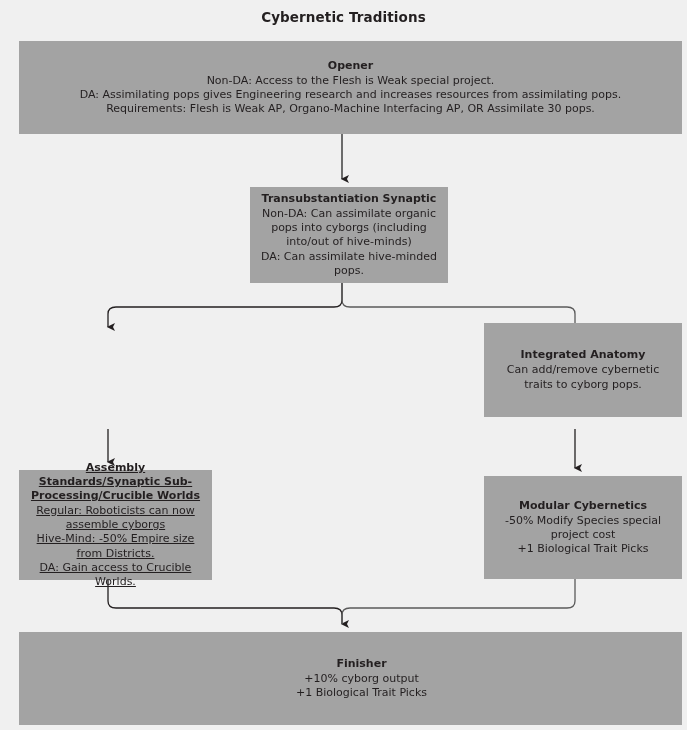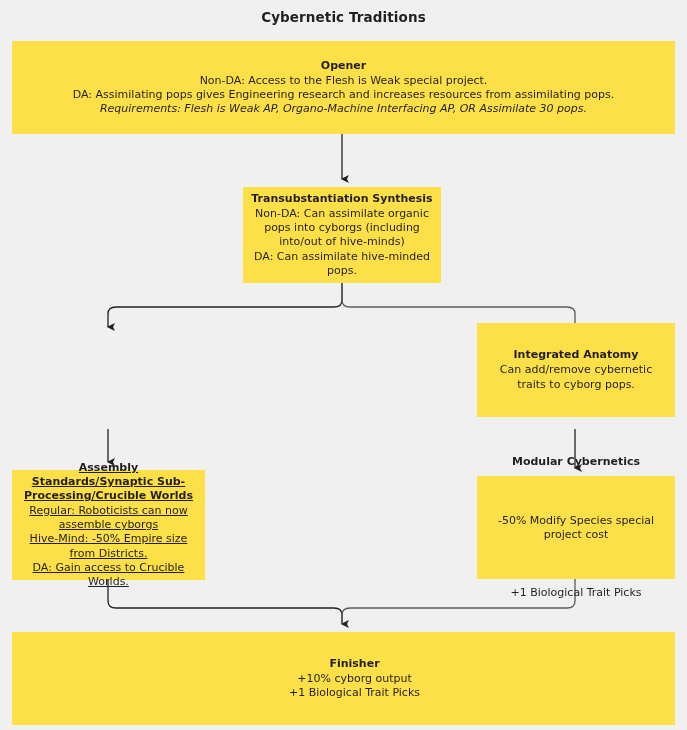--- a/index.html
+++ b/index.html
@@ -23,62 +23,62 @@
   #wires {
     position: absolute;
     left: 0;
     top: 0;
     width: 687px;
     height: 730px;
     pointer-events: none;
   }
   .node {
     position: absolute;
-    background: #fde047;
+    background: #a3a3a3;
     box-sizing: border-box;
     display: flex;
     flex-direction: column;
     align-items: center;
     justify-content: center;
     text-align: center;
     padding: 4px 8px;
     z-index: 2;
+    margin-left: 7px;
   }
   .node .ttl {
     font-weight: bold;
     font-size: 11px;
     line-height: 14px;
     margin-bottom: 1px;
   }
   .node .ln {
     font-size: 11px;
     line-height: 14.2px;
   }
   .node .ln.ital {
-    font-style: italic;
   }
   #page-title {
     position: absolute;
     left: 0;
     top: 9px;
     width: 687px;
     text-align: center;
     font-size: 13.5px;
     font-weight: bold;
     letter-spacing: 0.1px;
     color: #231f20;
     z-index: 3;
   }
   
   #node-opener        { left: 12px;  top: 41px;  width: 663px; height: 93px; }
   #node-trans         { left: 243px; top: 187px; width: 198px; height: 96px; }
   #node-metabolic     { left: 12px;  top: 335px; width: 193px; height: 94px; }
   #node-integrated    { left: 477px; top: 323px; width: 198px; height: 94px; }
   #node-assembly      { left: 12px;  top: 470px; width: 193px; height: 110px; text-decoration: underline; }
-  #node-modular       { left: 477px; top: 476px; width: 198px; height: 103px; gap: 44px; }
+  #node-modular       { left: 477px; top: 476px; width: 198px; height: 103px; }
   #node-finisher      { left: 12px;  top: 632px; width: 663px; height: 93px; padding-left: 30px; }
 </style>
 </head>
 <body>
 
 <div id="canvas">
 
   <div id="page-title">Cybernetic Traditions</div>
 
   <svg id="wires" viewBox="0 0 687 730" xmlns="http://www.w3.org/2000/svg">
@@ -118,21 +118,21 @@
   </svg>
 
   <div class="node" id="node-opener">
     <div class="ttl">Opener</div>
     <div class="ln">Non-DA: Access to the Flesh is Weak special project.</div>
     <div class="ln">DA: Assimilating pops gives Engineering research and increases resources from assimilating pops.</div>
     <div class="ln ital">Requirements: Flesh is Weak AP, Organo-Machine Interfacing AP, OR Assimilate 30 pops.</div>
   </div>
 
   <div class="node" id="node-trans">
-    <div class="ttl">Transubstantiation Synthesis</div>
+    <div class="ttl">Transubstantiation Synaptic</div>
     <div class="ln">Non-DA: Can assimilate organic pops into cyborgs (including into/out of hive-minds)</div>
     <div class="ln">DA: Can assimilate hive-minded pops.</div>
   </div>
 
 
   <div class="node" id="node-integrated">
     <div class="ttl">Integrated Anatomy</div>
     <div class="ln">Can add/remove cybernetic traits to cyborg pops.</div>
   </div>
 

